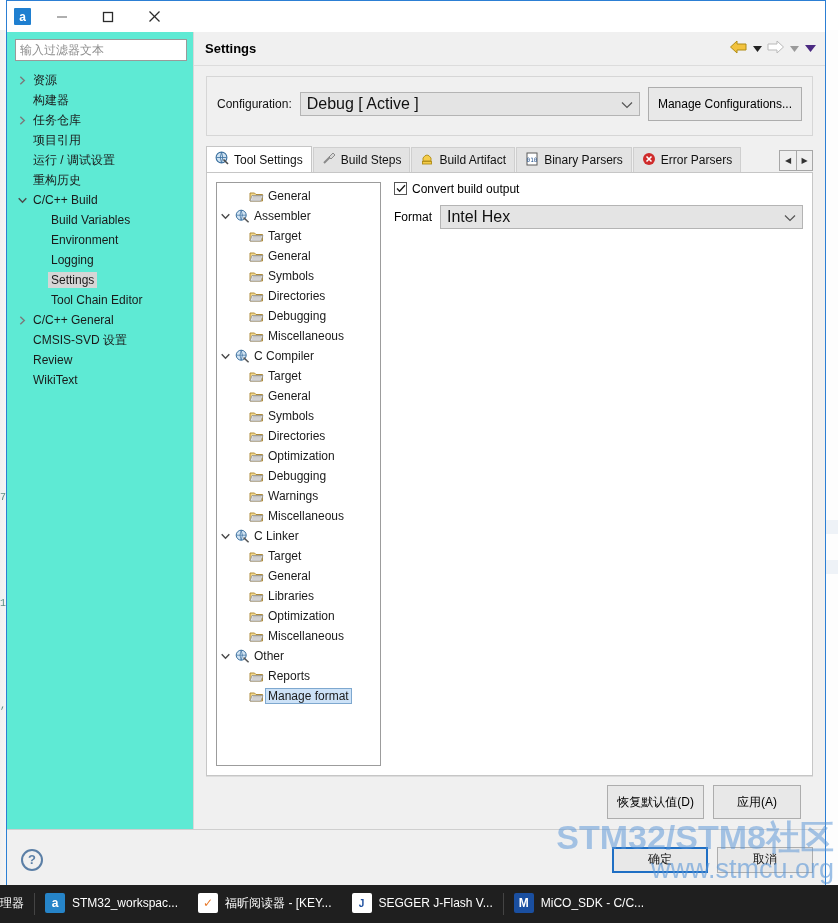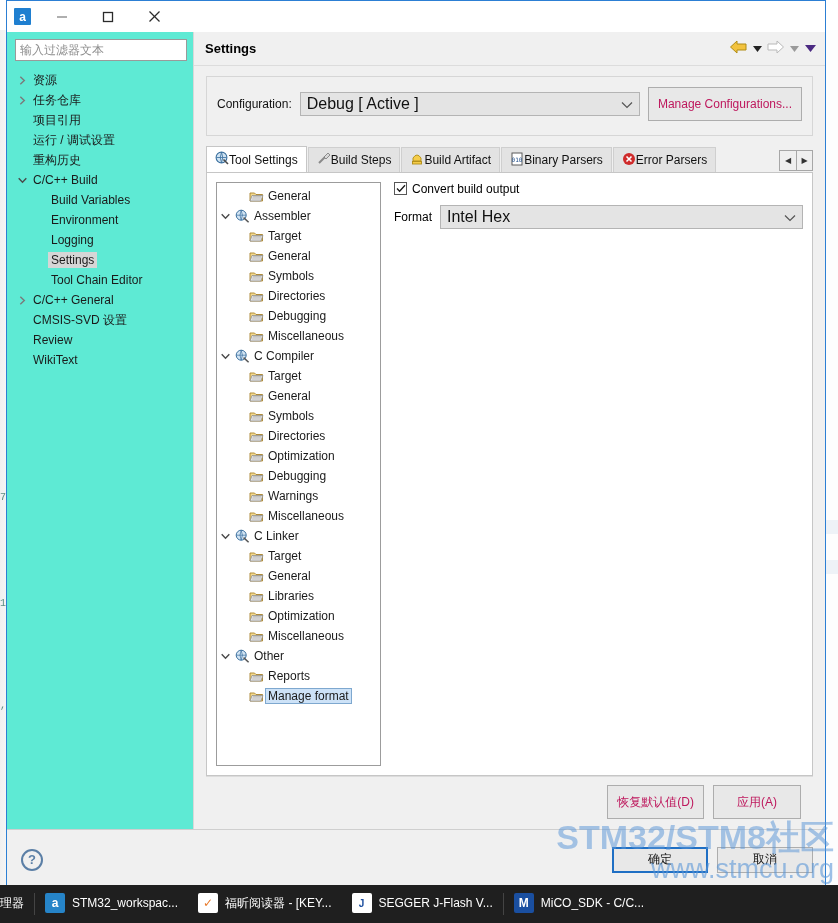--- a/index.html
+++ b/index.html
@@ -126,30 +126,30 @@
   .cfg-label { font-size: 12px; color: #111; margin-right: 8px; text-align: right; }
   .combo {
     height: 24px; background: #e4e4e4; border: 1px solid #b4b4b4;
     display: flex; align-items: center; padding: 0 6px;
     font-size: 16px; color: #111; position: relative;
   }
   .combo .chev { margin-left: auto; color: #444; }
   .cfg-combo { flex: 1; }
   .btn {
     height: 25px; background: #e8e8e8; border: 1px solid #adadad;
-    font-size: 12px; color: #be185d; padding: 16px 9px;
+    font-size: 12px; color: #000000; padding: 16px 9px;
     display: flex; align-items: center; justify-content: center;
     font-family: inherit;
   }
   .manage-btn { margin-left: 8px; }
 
   
   .tabstrip { display: flex; align-items: flex-end; height: 26px; margin-top: 10px; position: relative; }
   .tab {
-    height: 25px; display: flex; align-items: center; 
+    height: 25px; display: flex; align-items: center; gap: 5px;
     padding: 0 8px; font-size: 12px; color: #111;
     background: #e3e3e3; border: 1px solid #cfcfcf; border-bottom: none;
     margin-right: 1px;
   }
   .tab.active { background: #ffffff; border-color: #c6c6c6; height: 26px; }
   .tabscroll {
     position: absolute; right: 0; bottom: 1px;
     display: flex; border: 1px solid #a7a7a7; background: #efefef;
   }
   .tabscroll div {
@@ -305,20 +305,28 @@
         <input class="filter-input" type="text" placeholder="输入过滤器文本" style="">
       </div>
       <div class="nav-tree" id="nav-tree">
           <div class="nav-row">
             <span class="twisty">
               <svg width="7" height="9" viewBox="0 0 7 9">
                 <path d="M1.3 0.7 L5.3 4.5 L1.3 8.3" fill="none" stroke="#7a7a7a" stroke-width="1.4"></path>
               </svg>
             </span>
             <span class="nav-label">资源</span>
+          </div>
+          <div class="nav-row">
+            <span class="twisty spacer">
+              <svg width="7" height="9" viewBox="0 0 7 9">
+                <path d="M1.3 0.7 L5.3 4.5 L1.3 8.3" fill="none" stroke="#7a7a7a" stroke-width="1.4"></path>
+              </svg>
+            </span>
+            <span class="nav-label">构建器</span>
           </div>
           <div class="nav-row">
             <span class="twisty">
               <svg width="7" height="9" viewBox="0 0 7 9">
                 <path d="M1.3 0.7 L5.3 4.5 L1.3 8.3" fill="none" stroke="#7a7a7a" stroke-width="1.4"></path>
               </svg>
             </span>
             <span class="nav-label">任务仓库</span>
           </div>
           <div class="nav-row">

